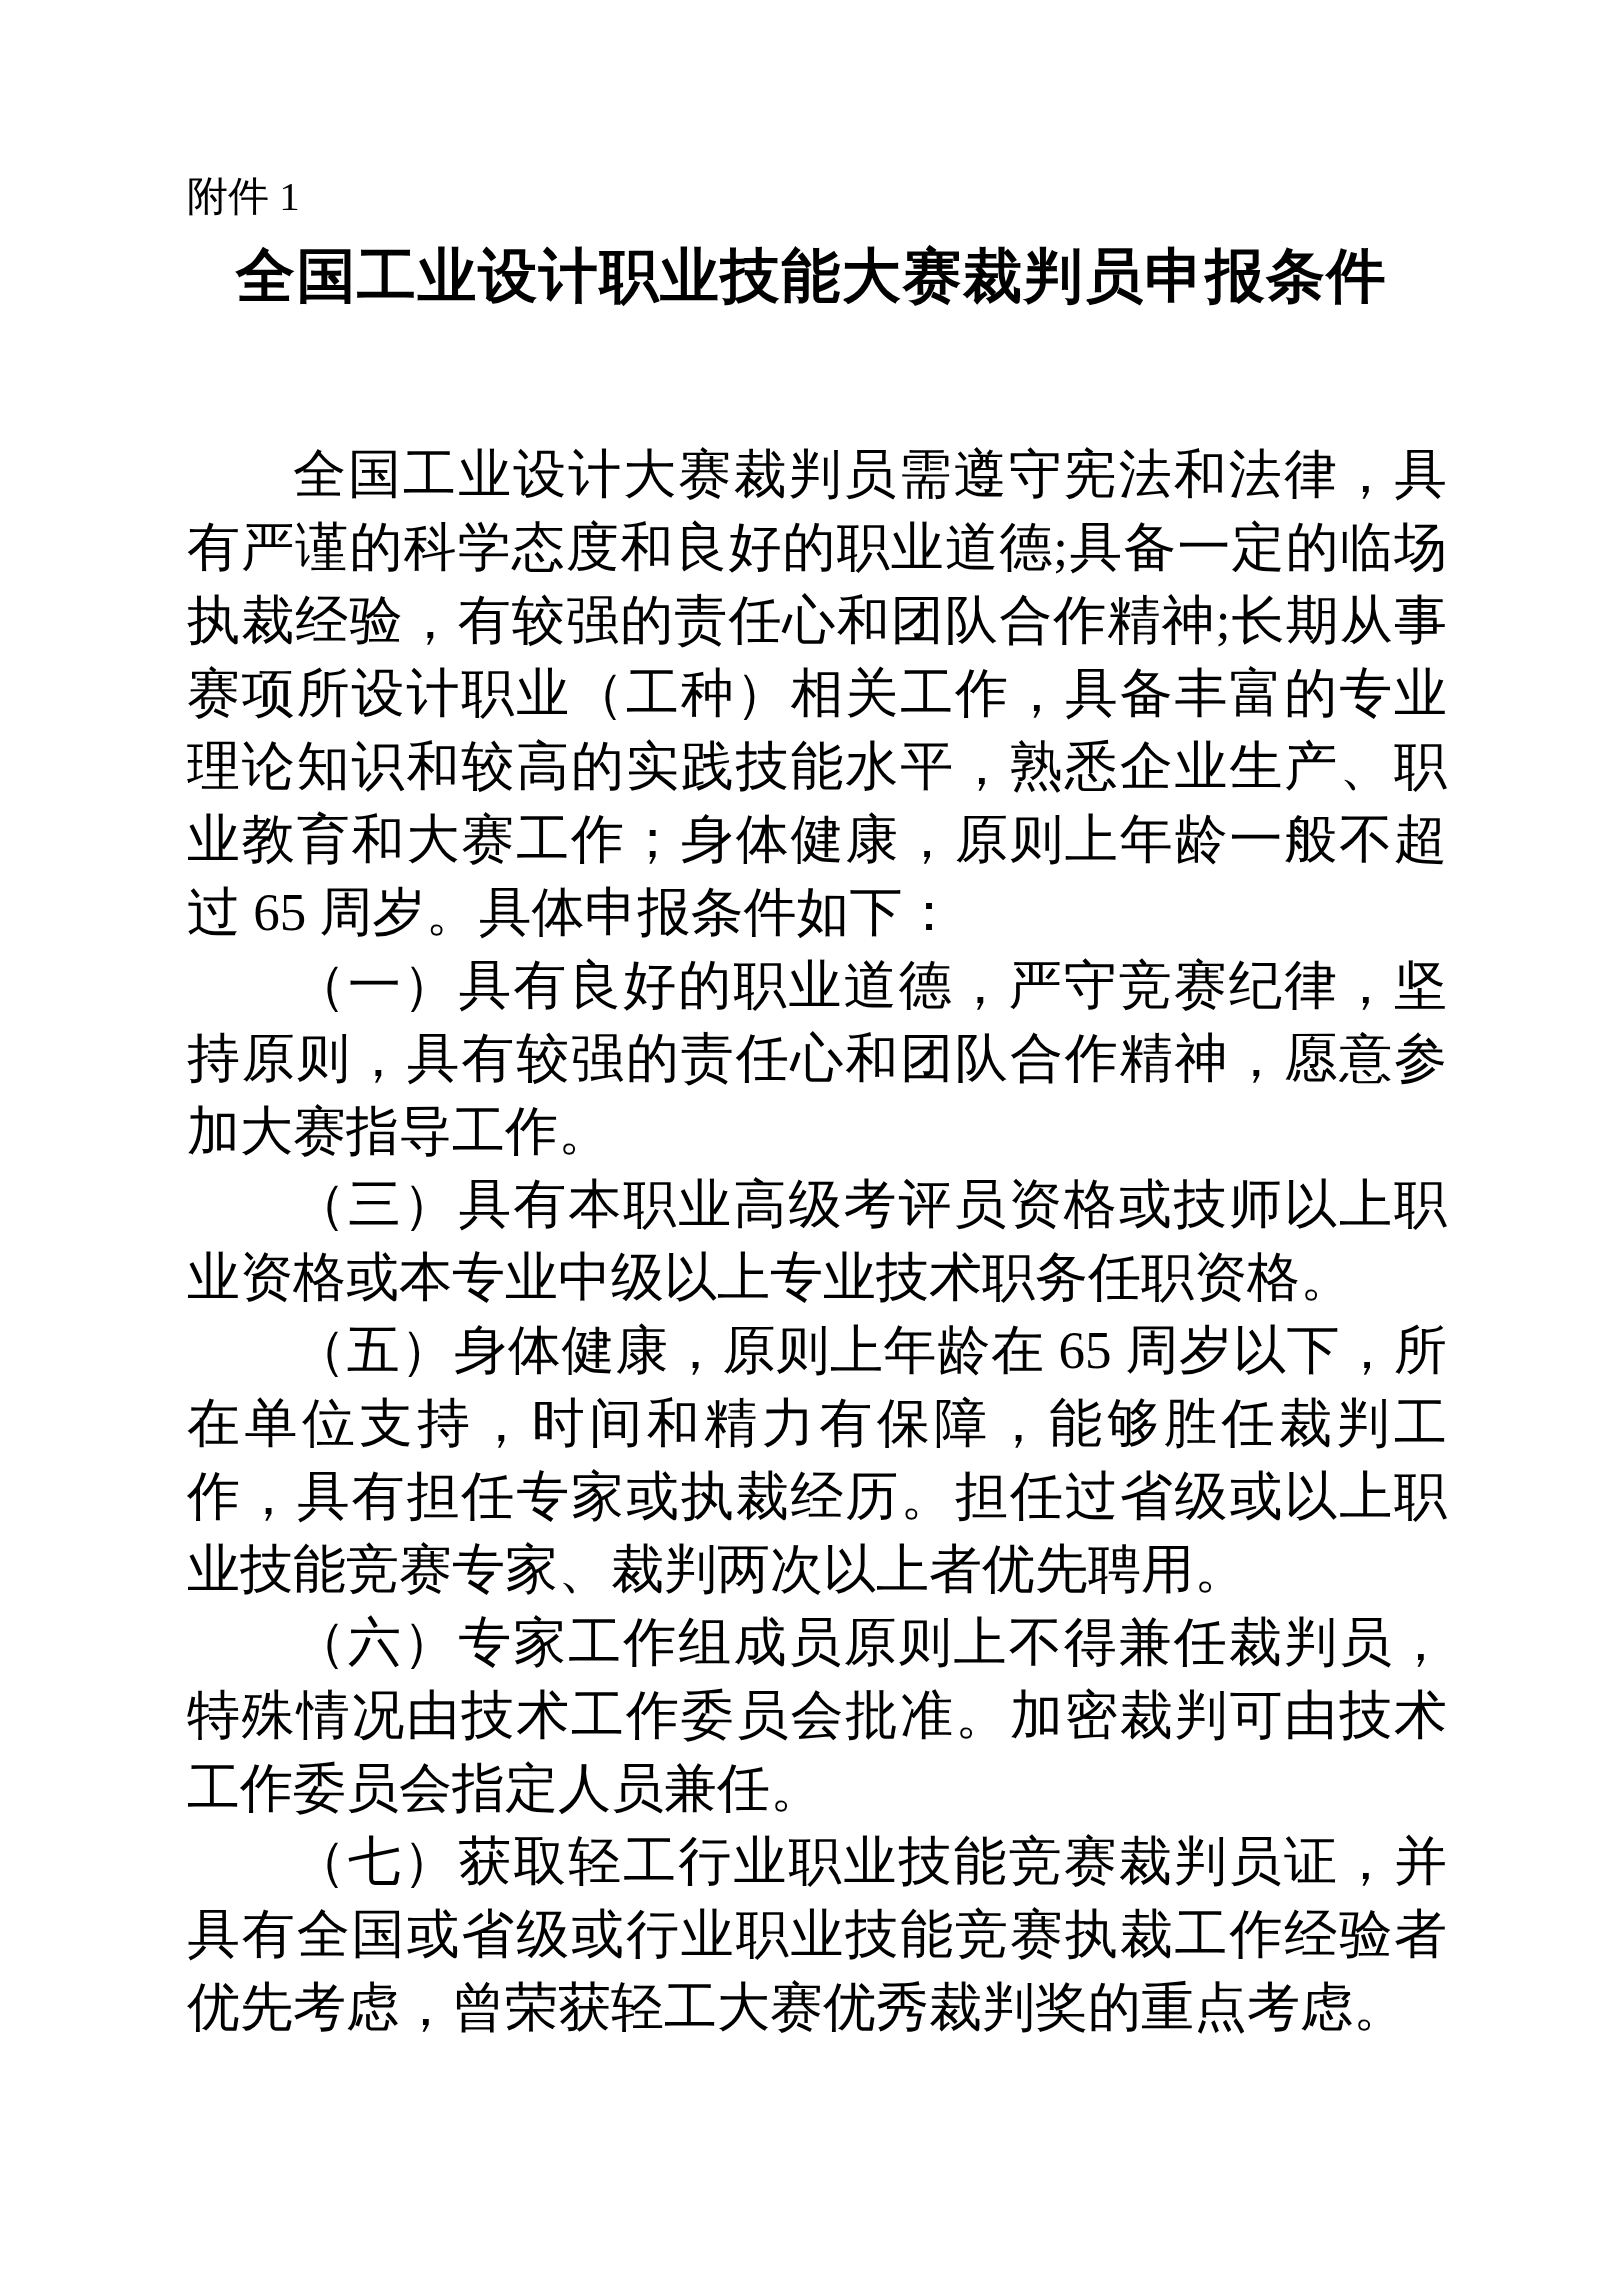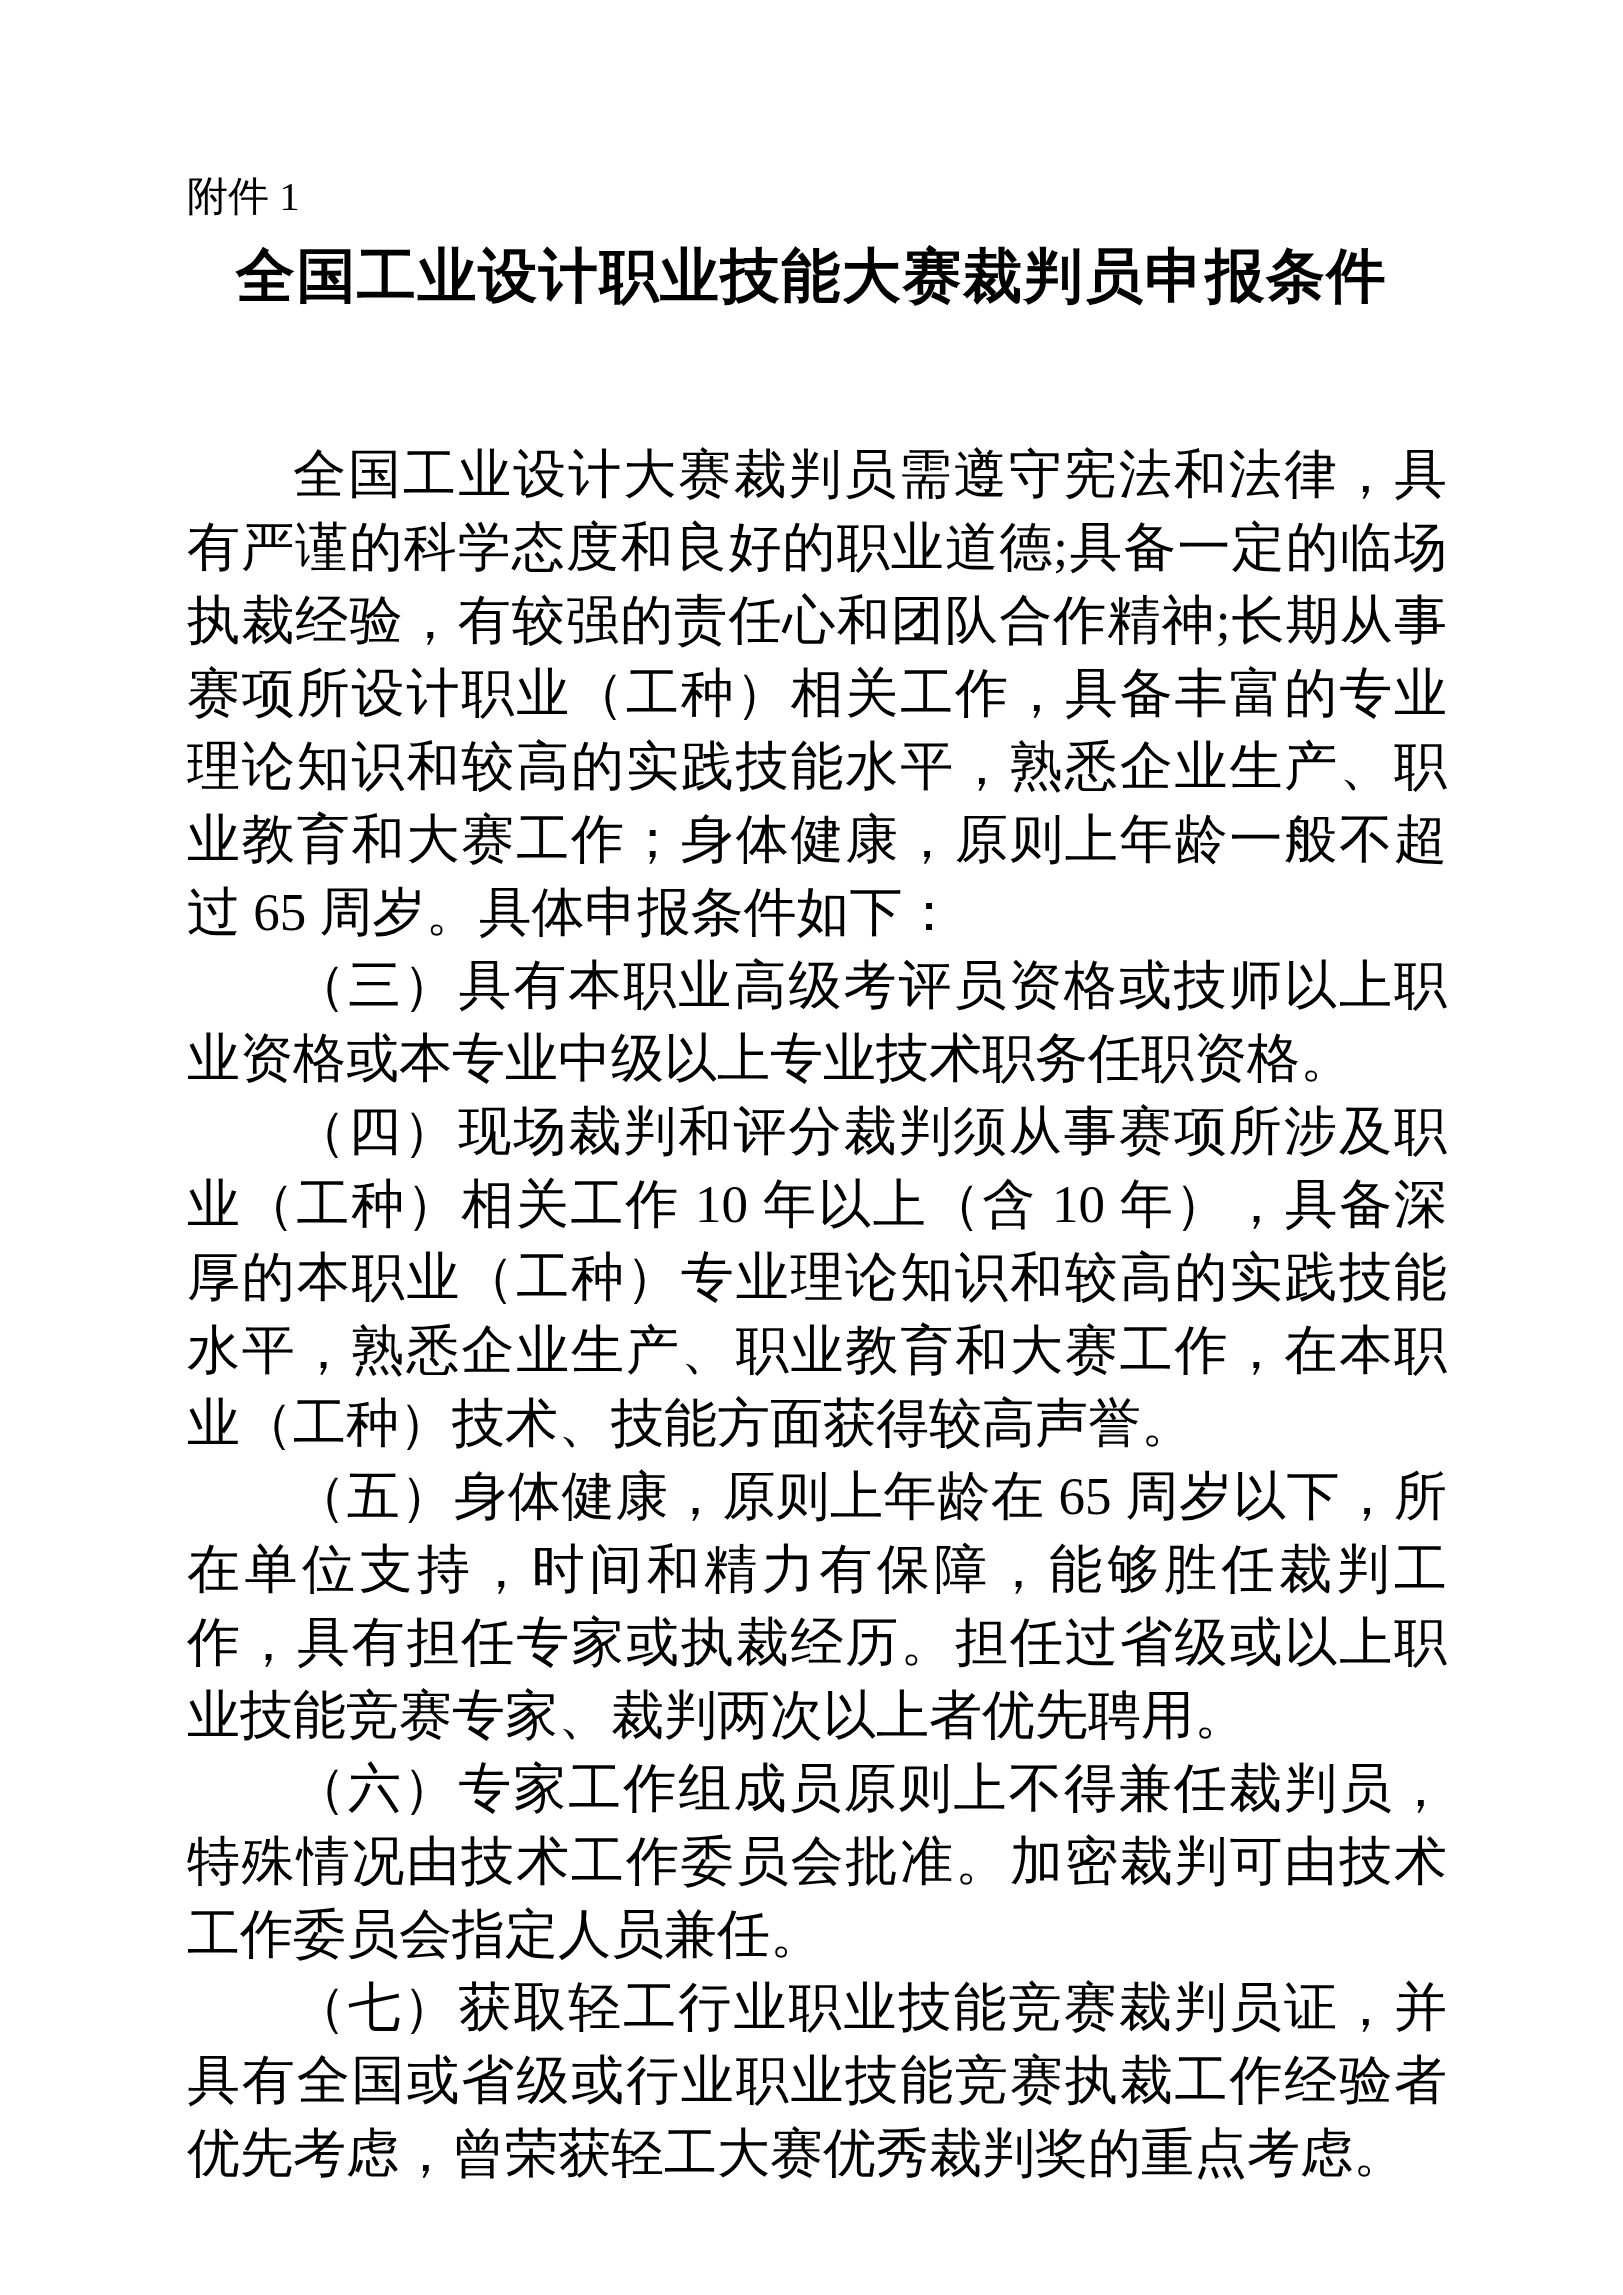--- a/index.html
+++ b/index.html
@@ -56,20 +56,20 @@
 </head>
 <body>
 
 <div class="page">
   <div class="attachment">附件 1</div>
 
   <div class="doc-title">全国工业设计职业技能大赛裁判员申报条件</div>
 
   <div class="doc-body">
     <p>全国工业设计大赛裁判员需遵守宪法和法律，具有严谨的科学态度和良好的职业道德;具备一定的临场执裁经验，有较强的责任心和团队合作精神;长期从事赛项所设计职业（工种）相关工作，具备丰富的专业理论知识和较高的实践技能水平，熟悉企业生产、职业教育和大赛工作；身体健康，原则上年龄一般不超过 65 周岁。具体申报条件如下：</p>
+    <p>（一）具有良好的职业道德，严守竞赛纪律，坚持原则，具有较强的责任心和团队合作精神，愿意参加大赛指导工作。</p>
     <p>（三）具有本职业高级考评员资格或技师以上职业资格或本专业中级以上专业技术职务任职资格。</p>
-    <p>（四）现场裁判和评分裁判须从事赛项所涉及职业（工种）相关工作 10 年以上（含 10 年），具备深厚的本职业（工种）专业理论知识和较高的实践技能水平，熟悉企业生产、职业教育和大赛工作，在本职业（工种）技术、技能方面获得较高声誉。</p>
     <p>（五）身体健康，原则上年龄在 65 周岁以下，所在单位支持，时间和精力有保障，能够胜任裁判工作，具有担任专家或执裁经历。担任过省级或以上职业技能竞赛专家、裁判两次以上者优先聘用。</p>
     <p>（六）专家工作组成员原则上不得兼任裁判员，特殊情况由技术工作委员会批准。加密裁判可由技术工作委员会指定人员兼任。</p>
     <p>（七）获取轻工行业职业技能竞赛裁判员证，并具有全国或省级或行业职业技能竞赛执裁工作经验者优先考虑，曾荣获轻工大赛优秀裁判奖的重点考虑。</p>
   </div>
 </div>
 
 
 </body></html>

